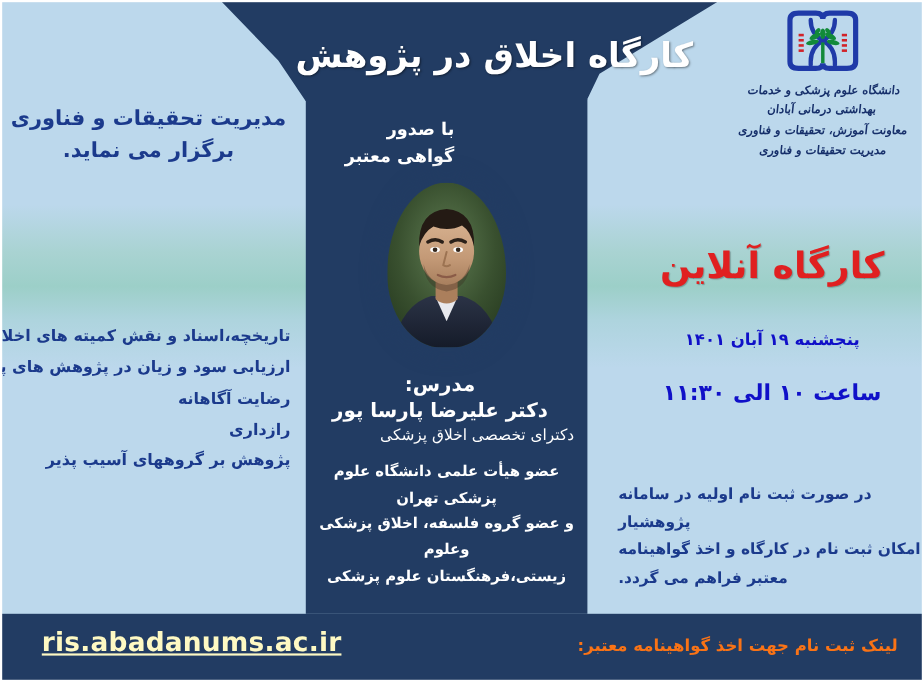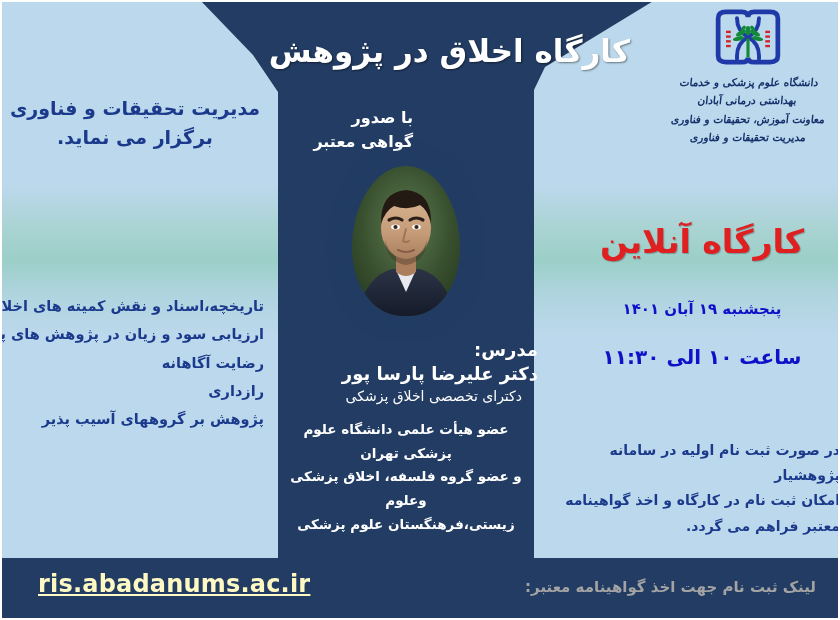--- a/index.html
+++ b/index.html
@@ -73,23 +73,23 @@
   
   #photo{
     position:absolute;left:352px;top:166px;width:108px;height:150px;
     border-radius:50% 50% 46% 46%/55% 55% 45% 45%;
     overflow:hidden;
     box-shadow:0 0 14px 10px rgba(34,60,99,0.55);
   }
   #photo svg{display:block;width:100%;height:100%;}
 
   #speaker-label{
-    position:absolute;left:306px;top:338px;width:232px;
+    position:absolute;left:284px;top:338px;width:232px;
     color:#ffffff;font-size:18px;font-weight:bold;line-height:1.35;
-    text-align:right;direction:rtl;
+    text-align:center;direction:rtl;
   }
   #speaker-degree{
     position:absolute;left:290px;top:388px;width:232px;
     color:#ffffff;font-size:14px;font-weight:normal;direction:rtl;
   }
   #speaker-affil{
     position:absolute;left:282px;top:418px;width:248px;
     color:#ffffff;font-size:13.5px;font-weight:bold;line-height:1.75;
     text-align:center;direction:rtl;
   }
@@ -116,32 +116,32 @@
     position:absolute;left:568px;top:300px;width:268px;
     color:#1010c8;font-size:15px;font-weight:bold;text-align:center;direction:rtl;
   }
   #event-time{
     position:absolute;left:568px;top:345px;width:268px;
     color:#1010c8;font-size:20px;font-weight:bold;text-align:center;direction:rtl;
   }
   #registration-note{
     position:absolute;left:562px;top:438px;width:278px;
     color:#1b3a8c;font-size:14px;font-weight:bold;line-height:1.8;
-    text-align:right;direction:rtl;
+    text-align:left;direction:rtl;
   }
 
   
   #site-url{
     position:absolute;left:38px;bottom:22px;
     color:#fef9c3;font-size:24px;font-weight:bold;letter-spacing:.2px;
     direction:ltr;
   }
   #register-link-label{
     position:absolute;right:24px;bottom:24px;
-    color:#a3a3a3;font-size:15px;font-weight:bold;direction:rtl;margin-top:24px;
+    color:#f97316;font-size:15px;font-weight:bold;direction:rtl;margin-top:24px;
   }
 </style>
 </head>
 <body>
 
 <div id="poster">
 
   <div id="header-band-2" class="navy"></div>
 
   <div id="center-column" class="navy"></div>

